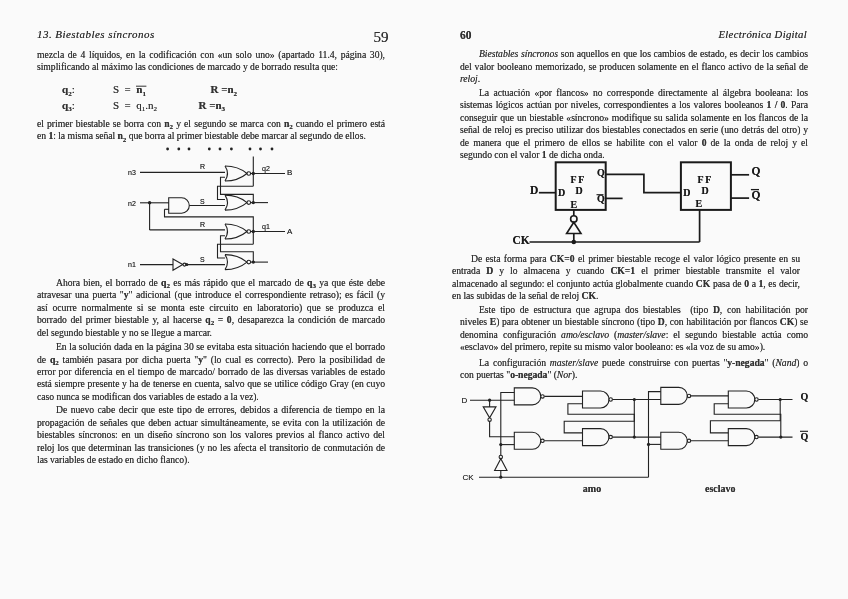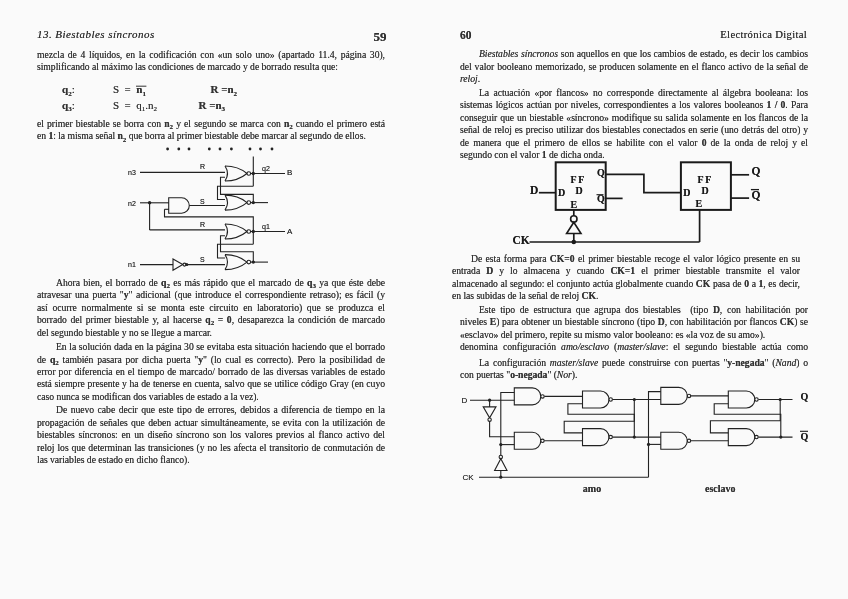--- a/index.html
+++ b/index.html
@@ -12,21 +12,21 @@
 sub{font-size:7px;line-height:0;position:relative;top:2.2px;vertical-align:baseline;}
 .ov{display:inline-block;}
 b{font-weight:bold;}
 i{font-style:italic;}
 .abs{position:absolute;white-space:nowrap;}
 </style>
 </head>
 <body>
 
 <div class="abs" style="left:37px;top:28px;font-size:11px;font-style:italic;letter-spacing:0.45px;color:#2f2f2f;text-align:center;">13. Biestables síncronos</div>
-<div class="abs" style="left:373.5px;top:28.9px;font-size:13px;font-weight:bold;color:#2f2f2f;">59</div>
+<div class="abs" style="left:373.5px;top:28.9px;font-size:15px;font-weight:normal;color:#2f2f2f;">59</div>
 
 <div class="p" style="left:37px;top:48.7px;">
 <div class="ln">mezcla de 4 líquidos, en la codificación con «un solo uno» (apartado 11.4, página 30),</div>
 <div class="ln ll">simplificando al máximo las condiciones de marcado y de borrado resulta que:</div>
 </div>
 
 <div class="abs" style="left:62px;top:83.4px;font-size:11px;"><b>q<sub>2</sub></b>:</div>
 <div class="abs" style="left:113px;top:83.4px;font-size:11px;">S&nbsp;&nbsp;=&nbsp;&nbsp;<b class="ov">n<sub>1</sub></b></div>
 <div class="abs" style="left:198.5px;top:83.4px;font-size:11px;margin-left:12px;"><b>R&nbsp;=n<sub>2</sub></b></div>
 <div class="abs" style="left:62px;top:99.1px;font-size:11px;"><b>q<sub>3</sub></b>:</div>
@@ -56,21 +56,21 @@
 
 <div class="p" style="left:37px;top:404.4px;">
 <div class="ln in">De nuevo cabe decir que este tipo de errores, debidos a diferencia de tiempo en la</div>
 <div class="ln">propagación de señales que deben actuar simultáneamente, se evita con la utilización de</div>
 <div class="ln">biestables síncronos: en un diseño síncrono son los valores previos al flanco activo del</div>
 <div class="ln">reloj los que determinan las transiciones (y no les afecta el transitorio de conmutación de</div>
 <div class="ln ll">las variables de estado en dicho flanco).</div>
 </div>
 
 <div class="abs" style="left:460px;top:28.9px;font-size:11.5px;font-weight:bold;color:#2f2f2f;">60</div>
-<div class="abs" style="left:460px;top:28px;width:347px;text-align:right;font-size:10.7px;letter-spacing:0.3px;color:#2f2f2f;">Electrónica Digital</div>
+<div class="abs" style="left:460px;top:28px;width:347px;text-align:right;font-size:10.7px;font-style:italic;letter-spacing:0.3px;color:#2f2f2f;">Electrónica Digital</div>
 
 <div class="p" style="left:460px;top:48.4px;">
 <div class="ln in"><i>Biestables síncronos</i> son aquellos en que los cambios de estado, es decir los cambios</div>
 <div class="ln">del valor booleano memorizado, se producen solamente en el flanco activo de la señal de</div>
 <div class="ln ll"><i>reloj</i>.</div>
 </div>
 
 <div class="p" style="left:460px;top:86.9px;">
 <div class="ln in">La actuación «por flancos» no corresponde directamente al álgebra booleana: los</div>
 <div class="ln">sistemas lógicos actúan por niveles, correspondientes a los valores booleanos <b>1 / 0</b>. Para</div>
@@ -83,22 +83,22 @@
 <div class="p" style="left:452px;top:252.9px;">
 <div class="ln in">De esta forma para <b>CK=0</b> el primer biestable recoge el valor lógico presente en su</div>
 <div class="ln">entrada <b>D</b> y lo almacena y cuando <b>CK=1</b> el primer biestable transmite el valor</div>
 <div class="ln">almacenado al segundo: el conjunto actúa globalmente cuando <b>CK</b> pasa de <b>0</b> a <b>1</b>, es decir,</div>
 <div class="ln ll">en las subidas de la señal de reloj <b>CK</b>.</div>
 </div>
 
 <div class="p" style="left:460px;top:303.9px;">
 <div class="ln in">Este tipo de estructura que agrupa dos biestables&nbsp; (tipo <b>D</b>, con habilitación por</div>
 <div class="ln">niveles <b>E</b>) para obtener un biestable síncrono (tipo <b>D</b>, con habilitación por flancos <b>CK</b>) se</div>
+<div class="ln">denomina configuración <i>amo/esclavo</i> (<i>master/slave</i>: el segundo biestable actúa como</div>
 <div class="ln ll">«esclavo» del primero, repite su mismo valor booleano: es «la voz de su amo»).</div>
-<div class="ln">denomina configuración <i>amo/esclavo</i> (<i>master/slave</i>: el segundo biestable actúa como</div>
 </div>
 
 <div class="p" style="left:460px;top:356.9px;">
 <div class="ln in">La configuración <i>master/slave</i> puede construirse con puertas "<b>y-negada</b>" (<i>Nand</i>) o</div>
 <div class="ln ll">con puertas "<b>o-negada</b>" (<i>Nor</i>).</div>
 </div>
 
 <div class="abs" style="left:560px;top:483.2px;width:64px;text-align:center;font-size:10px;font-weight:bold;">amo</div>
 <div class="abs" style="left:705px;top:483.2px;width:64px;text-align:left;font-size:10px;font-weight:bold;">esclavo</div>
 

